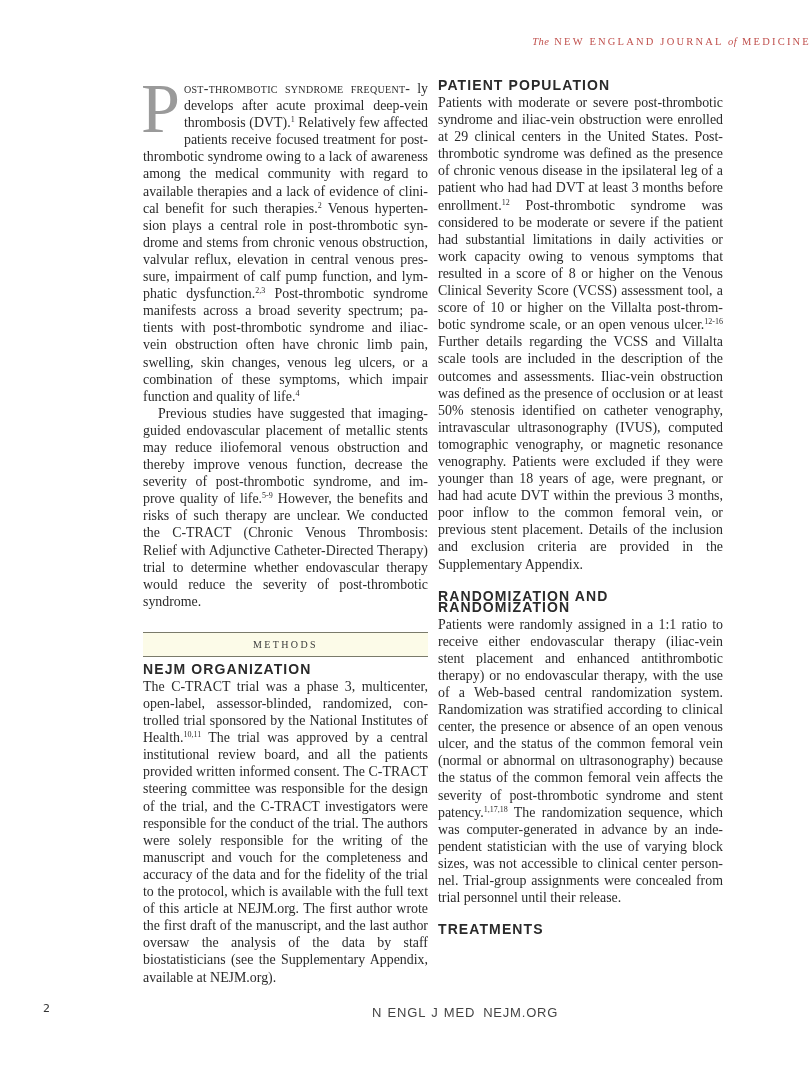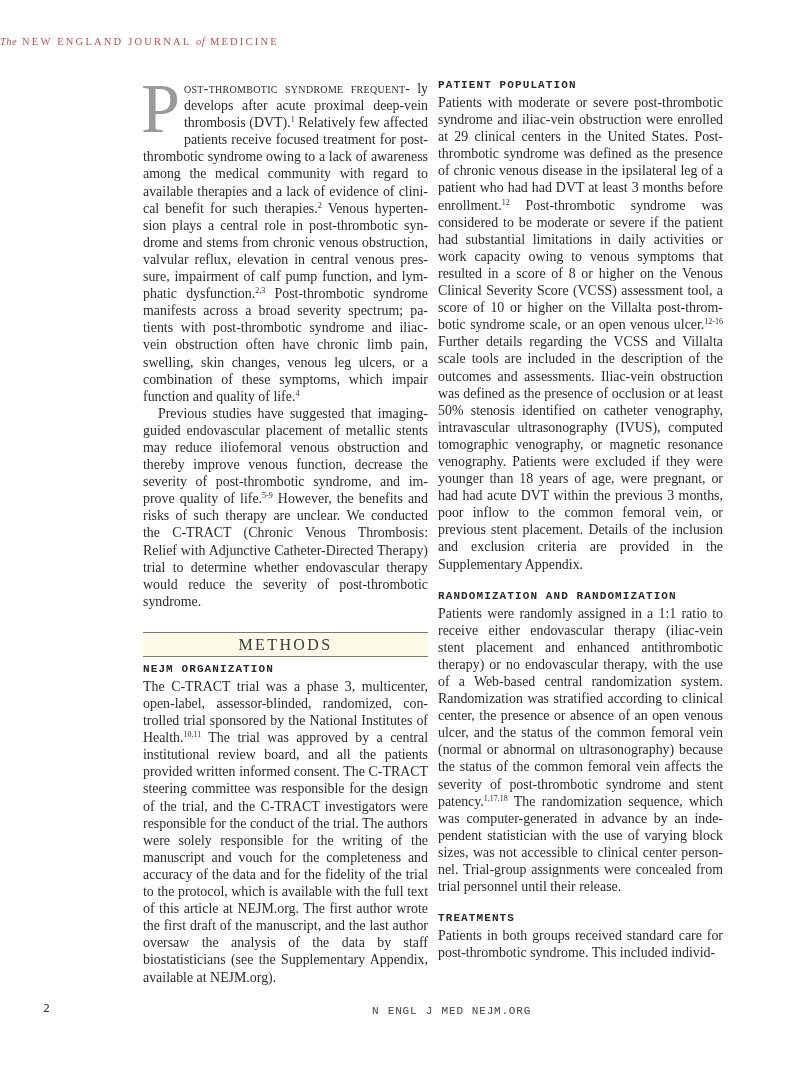--- a/index.html
+++ b/index.html
@@ -1,39 +1,39 @@
 <!DOCTYPE html>
 <html><head>
 <meta charset="utf-8">
 <style>
   html, body { margin: 0; padding: 0; background: #ffffff; }
   body { width: 811px; height: 1079px; position: relative; overflow: hidden;
          font-family: "Liberation Serif", "DejaVu Serif", serif; color: #2a2a2a; }
-  .running-head { position: absolute; top: 36px; left: 0; width: 811px; text-align: left;
+  .running-head { position: absolute; top: 36px; left: 0; width: 811px; text-align: right;
          font-size: 10.5px; letter-spacing: 2.2px; color: #c0504d; }
   .running-head .it { font-style: italic; letter-spacing: 0.5px; }
   .col { position: absolute; top: 80px; width: 285px; }
   .col.left { left: 143px; }
   .col.right { left: 438px; }
   p { margin: 0; font-size: 13.9px; line-height: 17.1px; text-align: justify; hyphens: manual; }
   p.indent { text-indent: 15px; }
   sup { font-size: 8px; line-height: 0; vertical-align: 5px; }
   .dropcap { float: left; font-size: 70px; line-height: 54px; color: #9a9a9a;
              margin: 2px 4px 0 -2px; font-family: "Liberation Serif", serif; }
   .smallcaps { font-variant: small-caps; letter-spacing: 0.3px; font-family: Liberation Serif, serif; }
-  .subhead { font-family: Liberation Mono, monospace; font-weight: bold; font-size: 11px;
+  .subhead { font-family: Liberation Sans, sans-serif; font-weight: bold; font-size: 14px;
              letter-spacing: 1.1px; color: #2a2a2a; margin: 0 0 3px 0; line-height: 11px; }
   .section-banner { margin: 22px 0 7px 0; background: #fcfbe8; border-top: 1.5px solid #7a7a6a;
              border-bottom: 1.5px solid #7a7a6a; height: 23px; line-height: 23px; text-align: center;
-             font-size: 16px; letter-spacing: 2.4px; color: #3a3a3a; }
+             font-size: 10px; letter-spacing: 2.4px; color: #3a3a3a; }
   .gap { height: 18px; }
   .footer-page { position: absolute; top: 1002px; left: 43px; font-family: "DejaVu Sans", sans-serif;
              font-size: 11px; color: #333; }
-  .footer-journal { position: absolute; top: 1005px; left: 372px; font-family: Liberation Mono, monospace;
-             font-size: 11px; letter-spacing: 0.8px; color: #444; word-spacing: 1px; }
+  .footer-journal { position: absolute; top: 1005px; left: 372px; font-family: Liberation Sans, sans-serif;
+             font-size: 13px; letter-spacing: 0.8px; color: #444; word-spacing: 1px; }
   .footer-journal span + span { margin-left: 8px; }
 </style>
 </head>
 <body>
 
 <div class="running-head">
   <span class="it">The</span>
   <span>NEW ENGLAND JOURNAL</span>
   <span class="it">of</span>
   <span>MEDICINE</span>
@@ -55,19 +55,18 @@
 <div class="col right">
   <div class="subhead">PATIENT POPULATION</div>
   <p><span>Patients with moderate or severe post-thrombotic syndrome and iliac-vein obstruction were enrolled at 29 clinical centers in the United States. Post-thrombotic syndrome was defined as the presence of chronic venous disease in the ipsilateral leg of a patient who had had DVT at least 3 months be­fore enrollment.</span><sup>12</sup><span> Post-thrombotic syndrome was considered to be moderate or severe if the patient had substantial limitations in daily activities or work capacity owing to venous symptoms that resulted in a score of 8 or higher on the Venous Clinical Severity Score (VCSS) assessment tool, a score of 10 or higher on the Villalta post-throm­botic syndrome scale, or an open venous ulcer.</span><sup>12-16</sup><span> Further details regarding the VCSS and Villalta scale tools are included in the description of the outcomes and assessments. Iliac-vein obstruction was defined as the presence of occlusion or at least 50% stenosis identified on catheter venog­raphy, intravascular ultrasonography (IVUS), com­puted tomographic venography, or magnetic reso­nance venography. Patients were excluded if they were younger than 18 years of age, were preg­nant, or had had acute DVT within the previous 3 months, poor inflow to the common femoral vein, or previous stent placement. Details of the inclusion and exclusion criteria are provided in the Supplementary Appendix.</span></p>
 
   <div class="gap"></div>
   <div class="subhead">RANDOMIZATION AND RANDOMIZATION</div>
   <p><span>Patients were randomly assigned in a 1:1 ratio to receive either endovascular therapy (iliac-vein stent placement and enhanced antithrombotic therapy) or no endovascular therapy, with the use of a Web-based central randomization system. Randomiza­tion was stratified according to clinical center, the presence or absence of an open venous ulcer, and the status of the common femoral vein (nor­mal or abnormal on ultrasonography) because the status of the common femoral vein affects the severity of post-thrombotic syndrome and stent patency.</span><sup>1,17,18</sup><span> The randomization sequence, which was computer-generated in advance by an inde­pendent statistician with the use of varying block sizes, was not accessible to clinical center person­nel. Trial-group assignments were concealed from trial personnel until their release.</span></p>
 
   <div class="gap"></div>
   <div class="subhead">TREATMENTS</div>
-  <p><span>Patients in both groups received standard care for post-thrombotic syndrome. This included individ-</span></p>
 </div>
 
 <div class="footer-page">2</div>
 <div class="footer-journal">
   <span>N ENGL J MED</span><span>NEJM.ORG</span>
 </div>
 
 </body></html>

